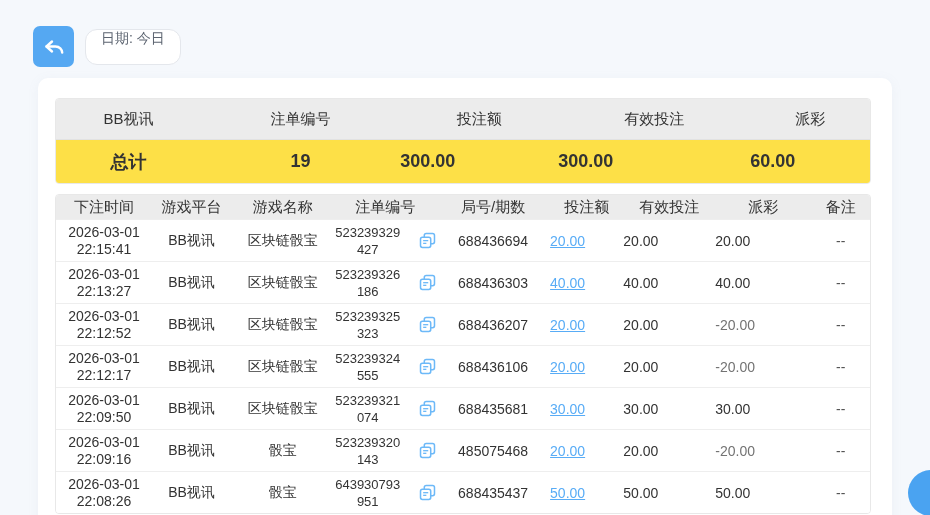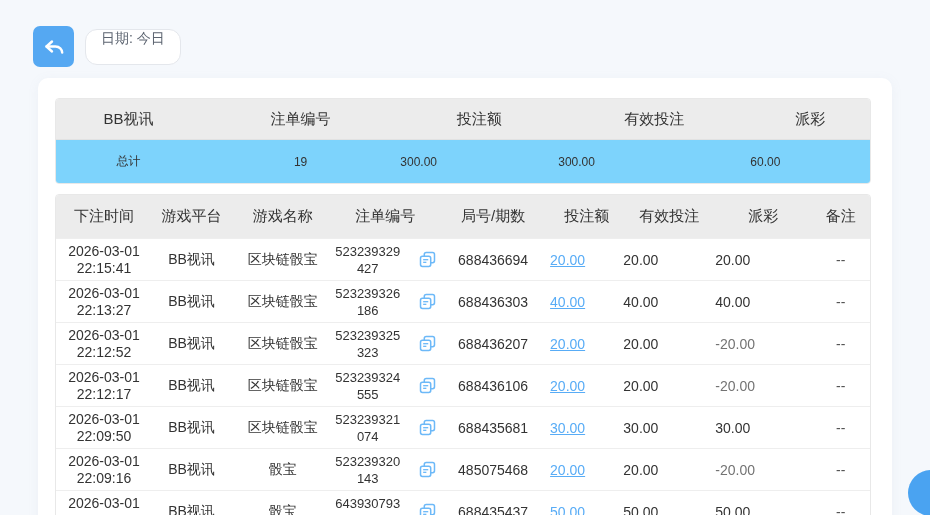--- a/index.html
+++ b/index.html
@@ -28,23 +28,23 @@
     padding:20px 21px 0 17px; box-sizing:border-box;
   }
   .tbl-wrap { border:1px solid #e8e8e8; border-radius:4px; overflow:hidden; background:#fff; }
   .tbl-wrap + .tbl-wrap { margin-top:10px; }
   table { width:100%; border-collapse:separate; border-spacing:0; table-layout:fixed; }
   th {
     background:#ececec; font-size:15px; font-weight:400; color:#333;
     text-align:center; padding:0;
   }
   .summary th { height:40px; border-bottom:1px solid #e2e2e2; }
-  .summary td { height:43px; font-size:12px; text-align:center; background:#7dd3fc; padding:0; }
+  .summary td { height:43px; font-size:18px; text-align:center; background:#fde047; padding:0;font-weight:bold; }
   .summary td.num { text-align:left; padding-right:8px; }
-  .detail th { height:43px; }
+  .detail th { height:24px; }
   .detail td {
     height:41px; font-size:14px; text-align:center; background:#fff;
     border-top:1px solid #eeeeee; padding:0;
   }
   .detail td.num { text-align:left; padding-right:2px; }
   .two-line { font-size:13px; line-height:17px; }
   .order-flex { display:flex; align-items:center; justify-content:center; gap:18px; }
   .order-num { font-size:13px; line-height:17px; width:72px; text-align:center; }
   .copy-btn { background:none; border:none; padding:0; cursor:pointer; display:flex; }
   .bet-link { color:#58acf6; text-decoration:underline; cursor:pointer; }

